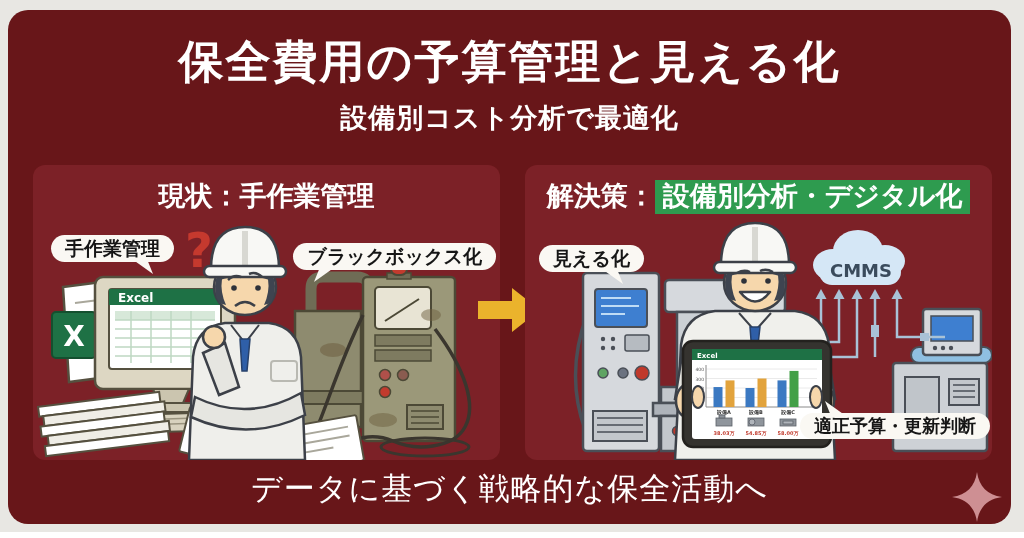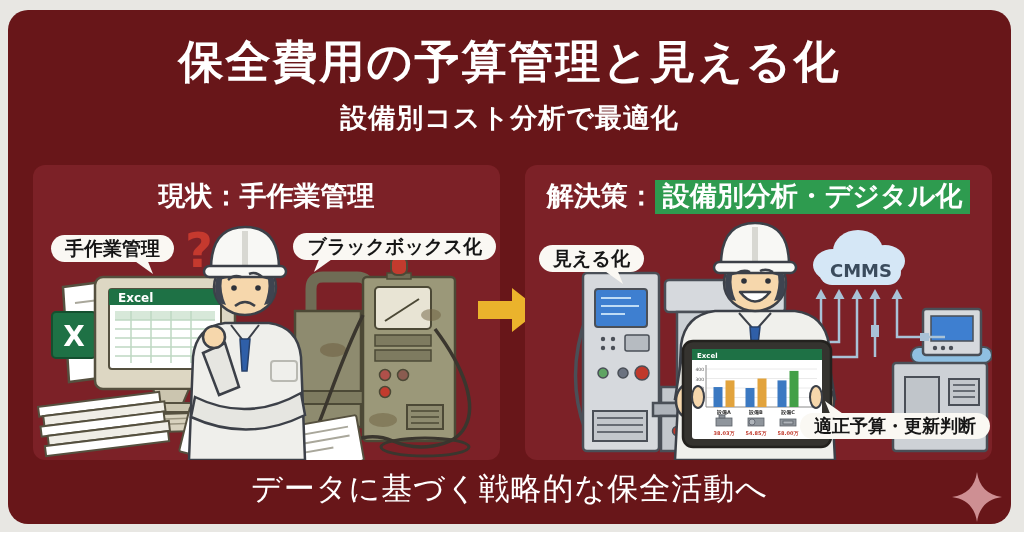--- a/index.html
+++ b/index.html
@@ -131,21 +131,21 @@
           <path d="M229 112 q-6 -6 -13 -3" fill="none" stroke="#3C4048" stroke-width="2.5"></path>
           <circle cx="201" cy="123" r="2.8" fill="#2E323A"></circle>
           <circle cx="225" cy="123" r="2.8" fill="#2E323A"></circle>
           <path d="M202 141 q10 -8 20 0" fill="none" stroke="#3C4048" stroke-width="2.5"></path>
         </g>
 
         <text x="152" y="102" font-size="48" font-weight="bold" fill="#C5392E">?</text>
       </svg>
 
       <div class="bubble tail-dr" style="left:18px;top:70px;">手作業管理</div>
-      <div class="bubble tail-dl" style="right:4px;top:68px;">ブラックボックス化</div>
+      <div class="bubble tail-dl" style="right:4px;top:78px;">ブラックボックス化</div>
     </div>
 
     <svg class="arrow" viewBox="0 0 64 48">
       <polygon points="0,15 34,15 34,2 62,24 34,46 34,33 0,33" fill="#EBB32C"></polygon>
     </svg>
 
     <div class="panel right">
       <div class="panel-title">
         <span>解決策：</span><span class="hl">設備別分析・デジタル化</span>
       </div>

